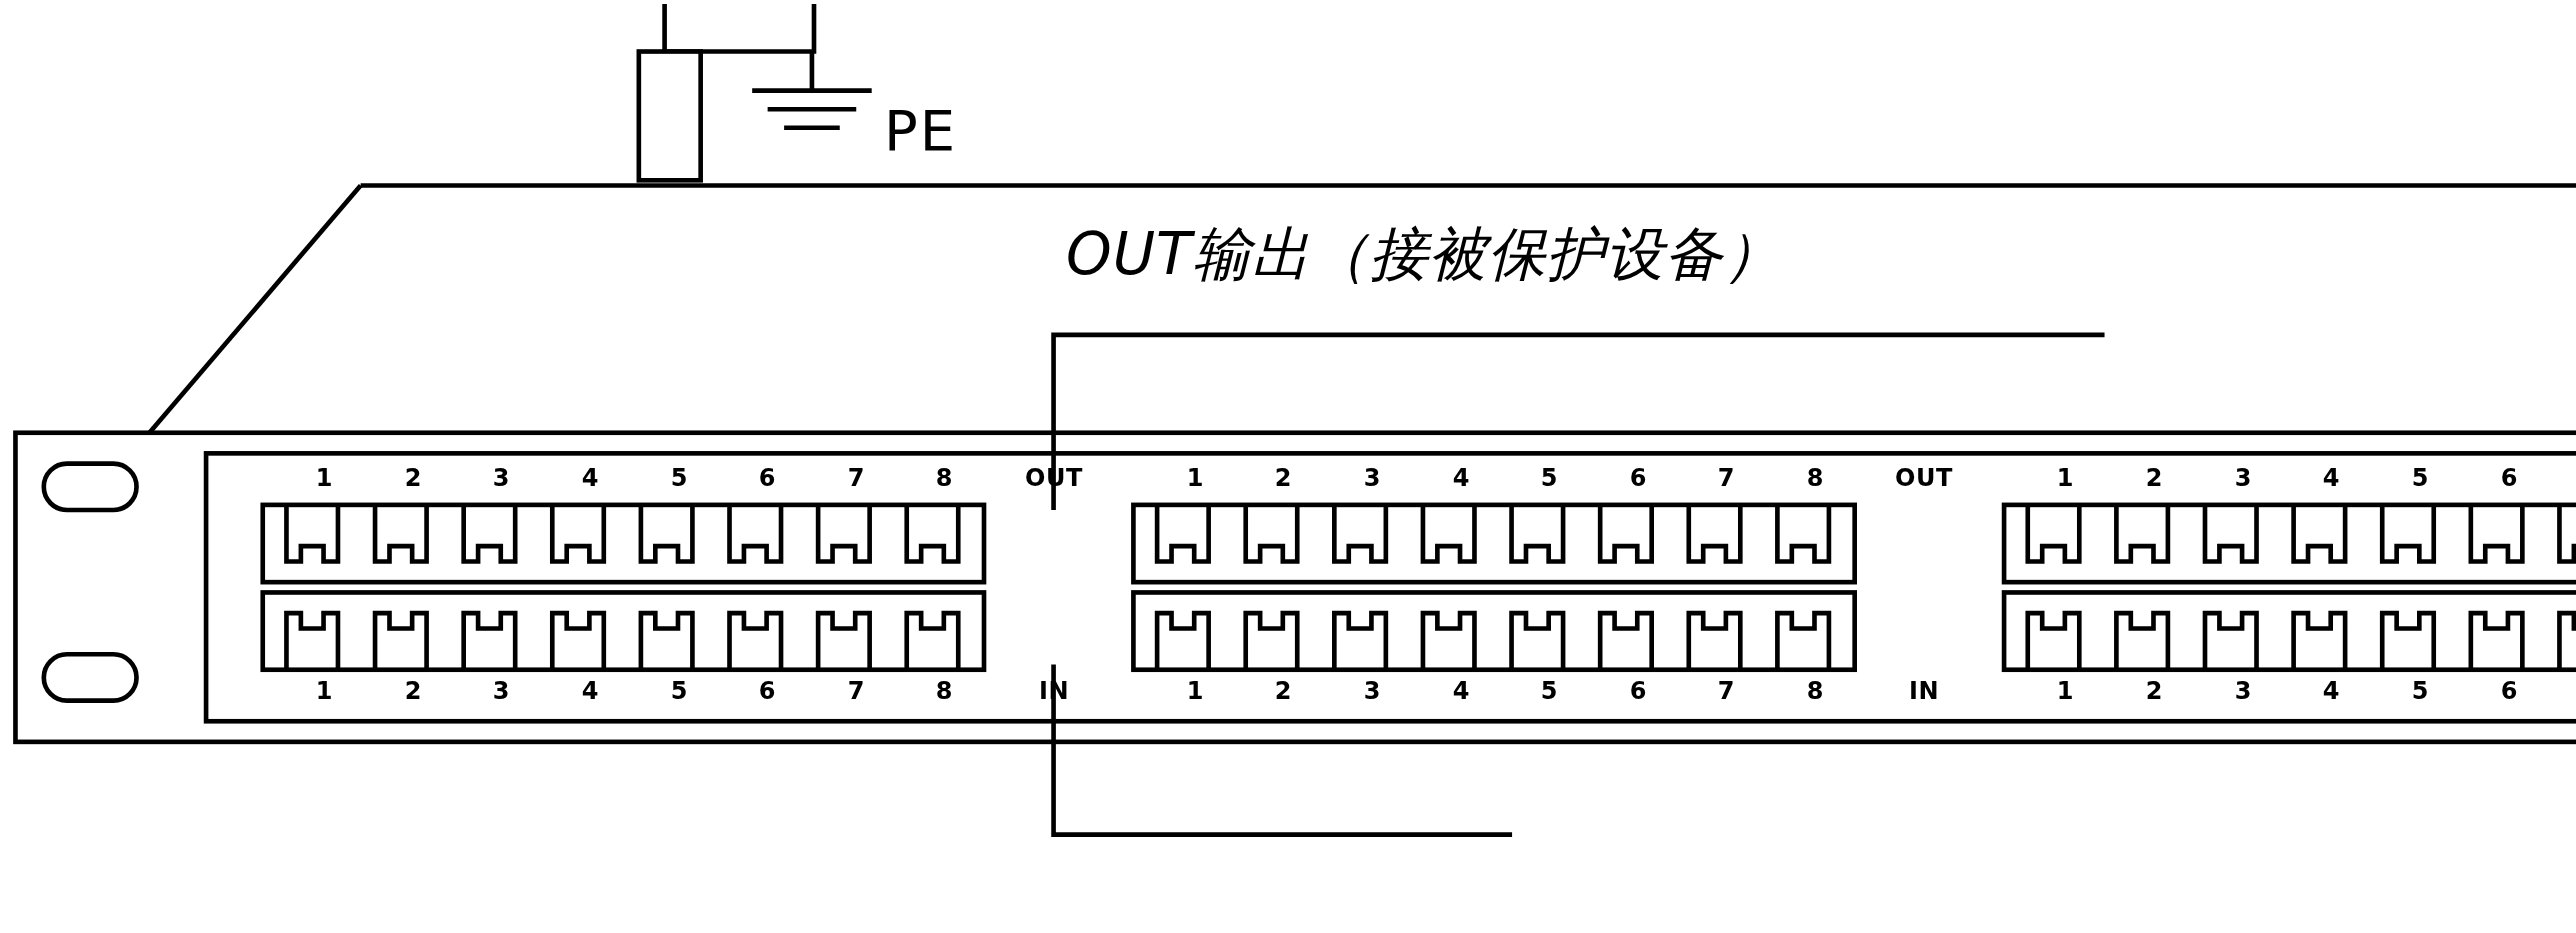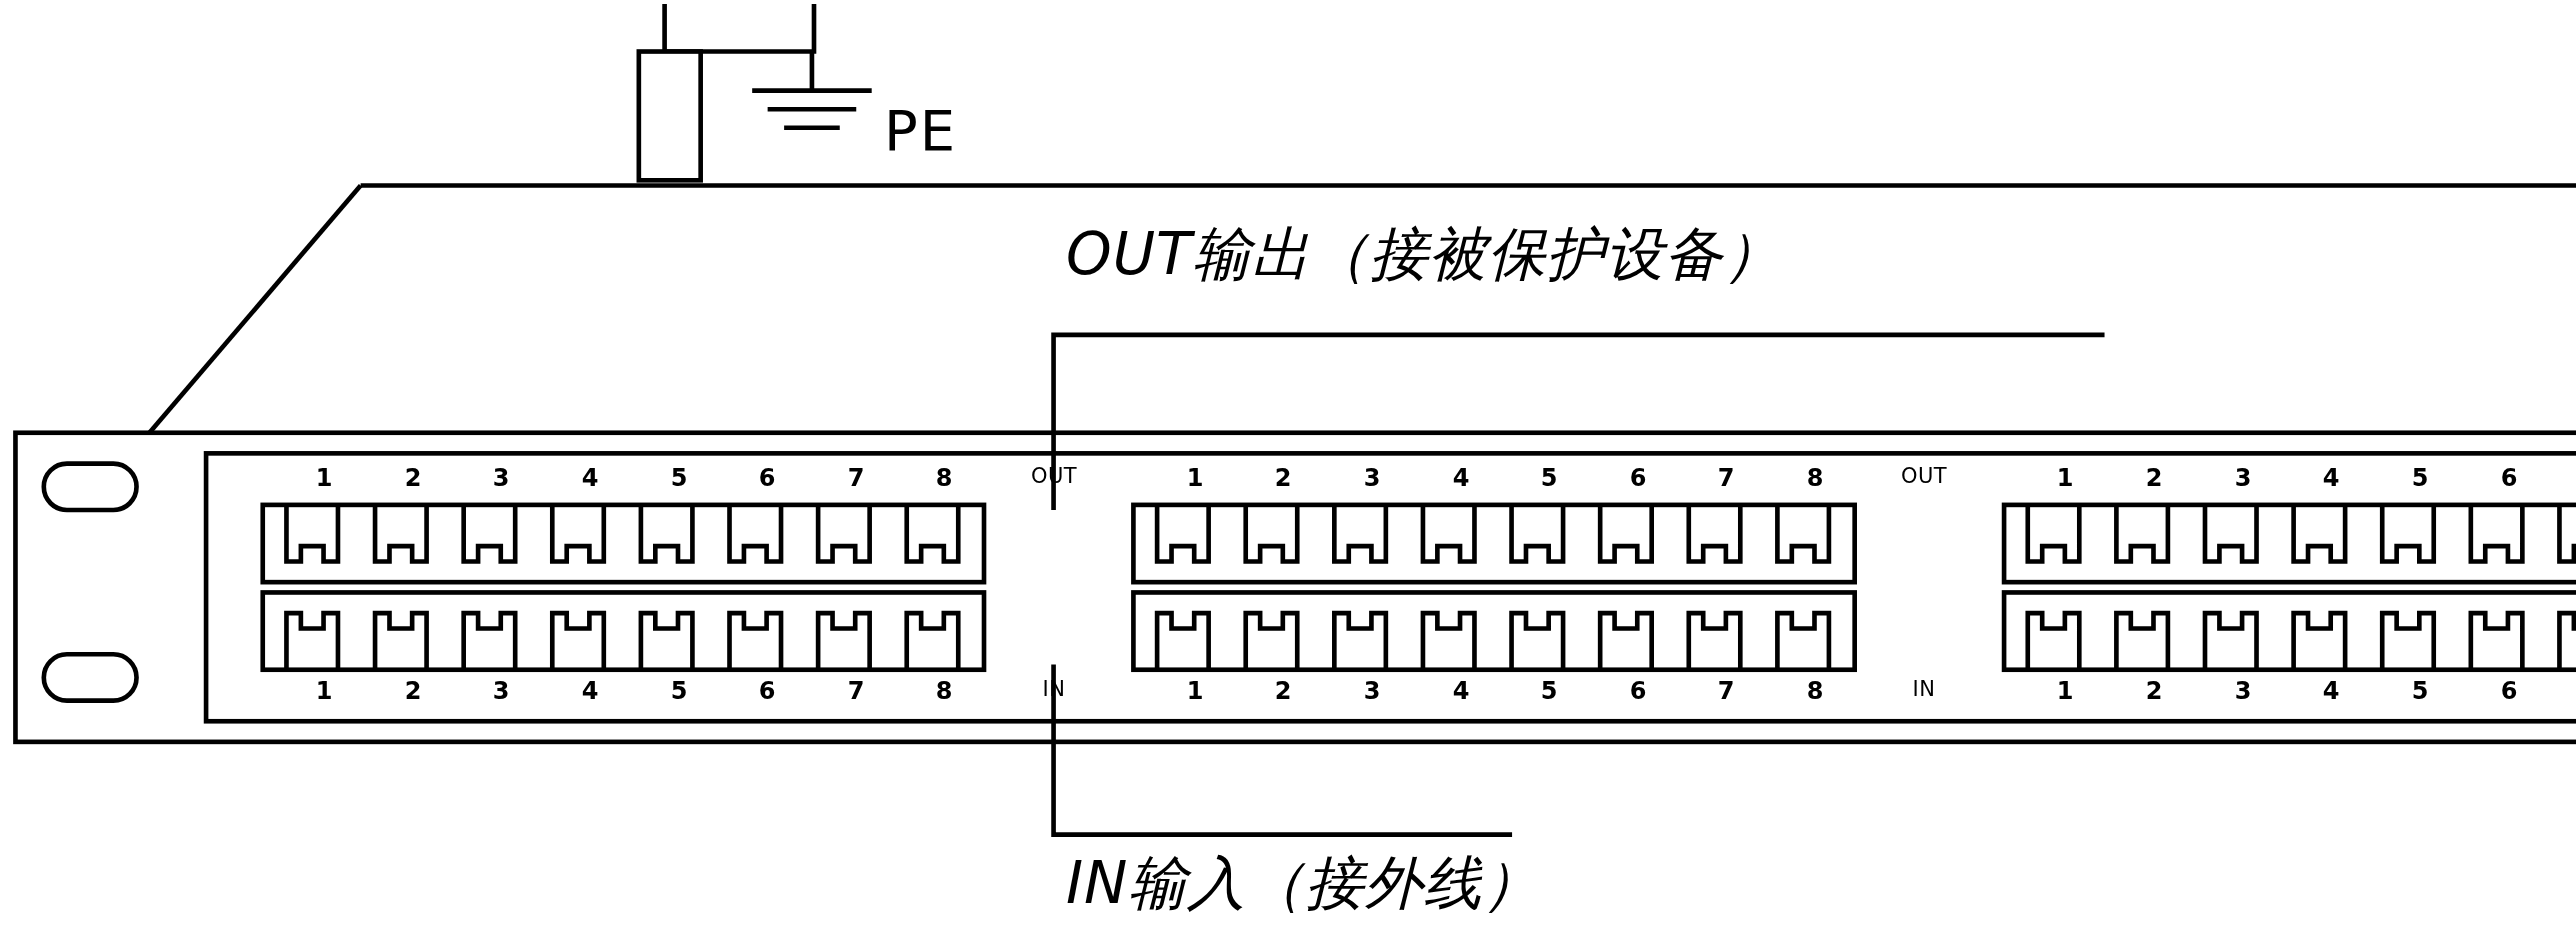--- a/index.html
+++ b/index.html
@@ -41,22 +41,22 @@
     font-weight: 500;
     font-style: italic;
   }
   .port-num {
     font-size: 24px;
     font-weight: 700;
     text-align: center;
     transform: translateX(-50%);
   }
   .io-label {
-    font-size: 21px;
-    font-weight: 400;
+    font-size: 24px;
+    font-weight: 700;
     text-align: right;
     transform: translateX(-50%);
     letter-spacing: 0.5px;
   }
 </style>
 </head>
 <body>
 
 <div id="stage">
 
@@ -177,21 +177,20 @@
         <path d="M5140 1300 L5140 1190 L5168 1190 L5168 1220 L5212 1220 L5212 1190 L5240 1190 L5240 1300"></path>
       </g>
 
     </g>
   </svg>
 
   <div class="lbl pe-label" style="left:884px; top:98px;">PE</div>
 
   <div class="lbl callout-label" style="left:1066px; top:216px;">OUT输出（接被保护设备）</div>
 
-  <div class="lbl callout-label" style="left:1066px; top:845px;">IN输入（接外线）</div>
 
   <div class="lbl port-num" style="left:324px; top:464px;">1</div>
   <div class="lbl port-num" style="left:413px; top:464px;">2</div>
   <div class="lbl port-num" style="left:501px; top:464px;">3</div>
   <div class="lbl port-num" style="left:590px; top:464px;">4</div>
   <div class="lbl port-num" style="left:679px; top:464px;">5</div>
   <div class="lbl port-num" style="left:767px; top:464px;">6</div>
   <div class="lbl port-num" style="left:856px; top:464px;">7</div>
   <div class="lbl port-num" style="left:944px; top:464px;">8</div>
 

